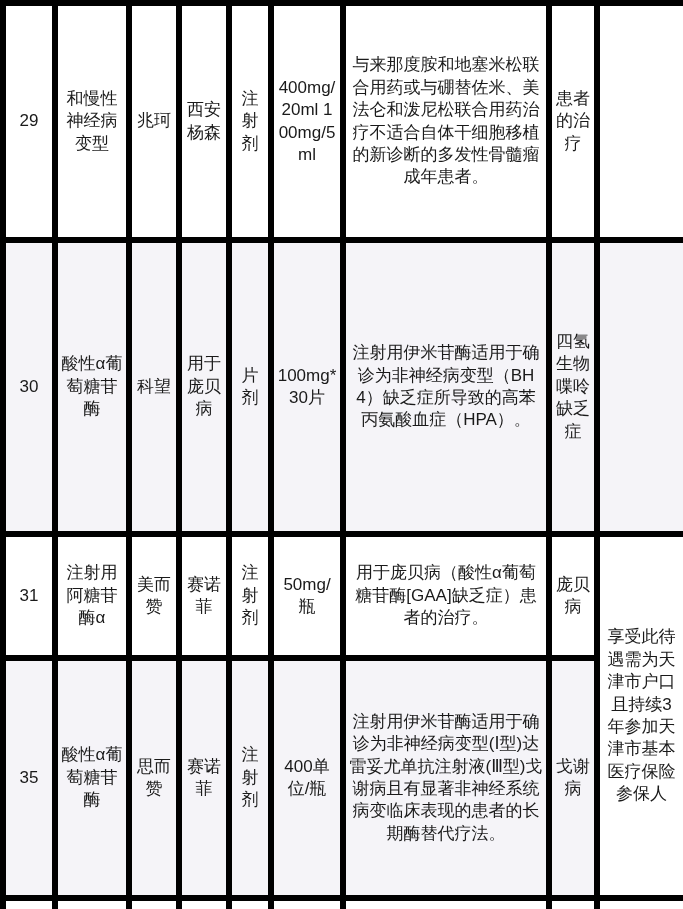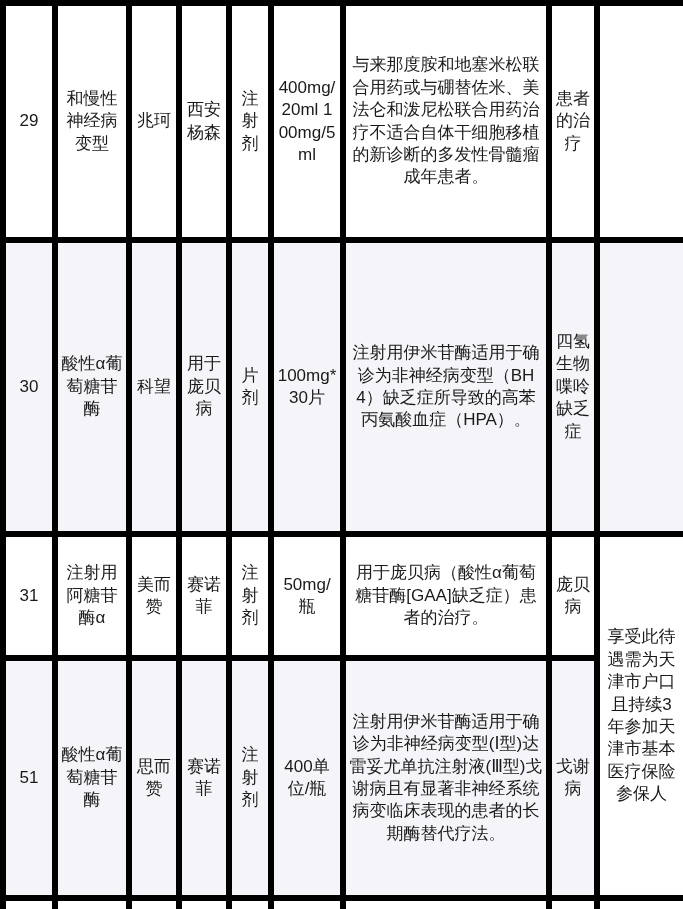--- a/index.html
+++ b/index.html
@@ -132,21 +132,21 @@
         <td class="vert">美而赞</td>
         <td class="vert">赛诺菲</td>
         <td class="vert">注射剂</td>
         <td class="cell-spec center">50mg/瓶</td>
         <td class="cell-ind">用于庞贝病（酸性α葡萄糖苷酶[GAA]缺乏症）患者的治疗。</td>
         <td class="vert">庞贝病</td>
         <td class="cell-note" rowspan="2">享受此待遇需为天津市户口且持续3年参加天津市基本医疗保险参保人</td>
       </tr>
 
       <tr class="row-alt" style="height:240px;">
-        <td class="cell-idx">51</td>
+        <td class="cell-idx">35</td>
         <td class="vert">酸性α葡萄糖苷酶</td>
         <td class="vert">思而赞</td>
         <td class="vert">赛诺菲</td>
         <td class="vert">注射剂</td>
         <td class="cell-spec center">400单位/瓶</td>
         <td class="cell-ind">注射用伊米苷酶适用于确诊为非神经病变型(Ⅰ型)达雷妥尤单抗注射液(Ⅲ型)戈谢病且有显著非神经系统病变临床表现的患者的长期酶替代疗法。</td>
         <td class="vert">戈谢病</td>
       </tr>
 
       <tr class="row-plain partial-row">

